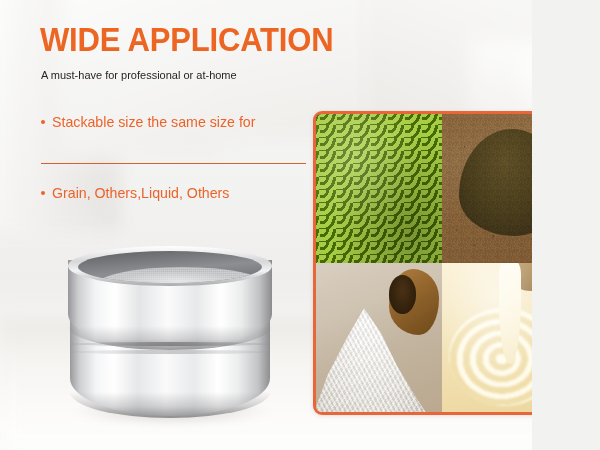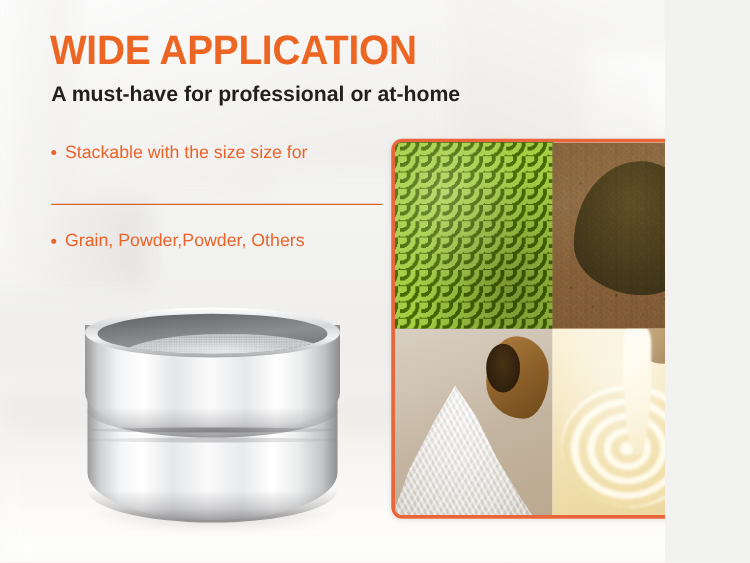--- a/index.html
+++ b/index.html
@@ -48,22 +48,22 @@
     font-size:33px; line-height:36px;
     font-weight:700;
     letter-spacing:-0.2px;
     color:#ED6522;
     transform:scaleX(.94);
     transform-origin:left center;
     white-space:nowrap;
   }
   .subhead {
     position:absolute; left:41px; top:66px;
-    font-size:17px; line-height:19px;
-    font-weight:700;
+    font-size:11px; line-height:19px;
+    font-weight:400;
     color:#221f1d;
     white-space:nowrap;
   }
 
   
   .bullet-block { position:absolute; left:41px; }
   .b1 { top:112px; width:270px; }
   .b2 { top:183px; width:270px; }
   .bullet {
     position:relative;
@@ -323,30 +323,30 @@
     <div class="bg-shape bg-counterline"></div>
     <div class="bg-shape bg-counter"></div>
   </div>
 
   <div class="headline">WIDE APPLICATION</div>
   <div class="subhead">A must-have for professional or at-home</div>
 
   <div class="bullet-block b1">
     <div class="bullet">
       <span class="dot"></span>
-      <span>Stackable with the size size for</span>
+      <span>Stackable size the same size for</span>
     </div>
   </div>
 
   <div class="divider"></div>
 
   <div class="bullet-block b2">
     <div class="bullet">
       <span class="dot"></span>
-      <span>Grain, Powder,Powder, Others</span>
+      <span>Grain, Others,Liquid, Others</span>
     </div>
   </div>
 
   <div class="product">
     <div class="shadow"></div>
     <div class="ring-lo"></div>
     <div class="ring-lo-bot"></div>
     <div class="ring-lo-rim"></div>
     <div class="ring-hi"></div>
     <div class="ring-hi-bot"></div>

